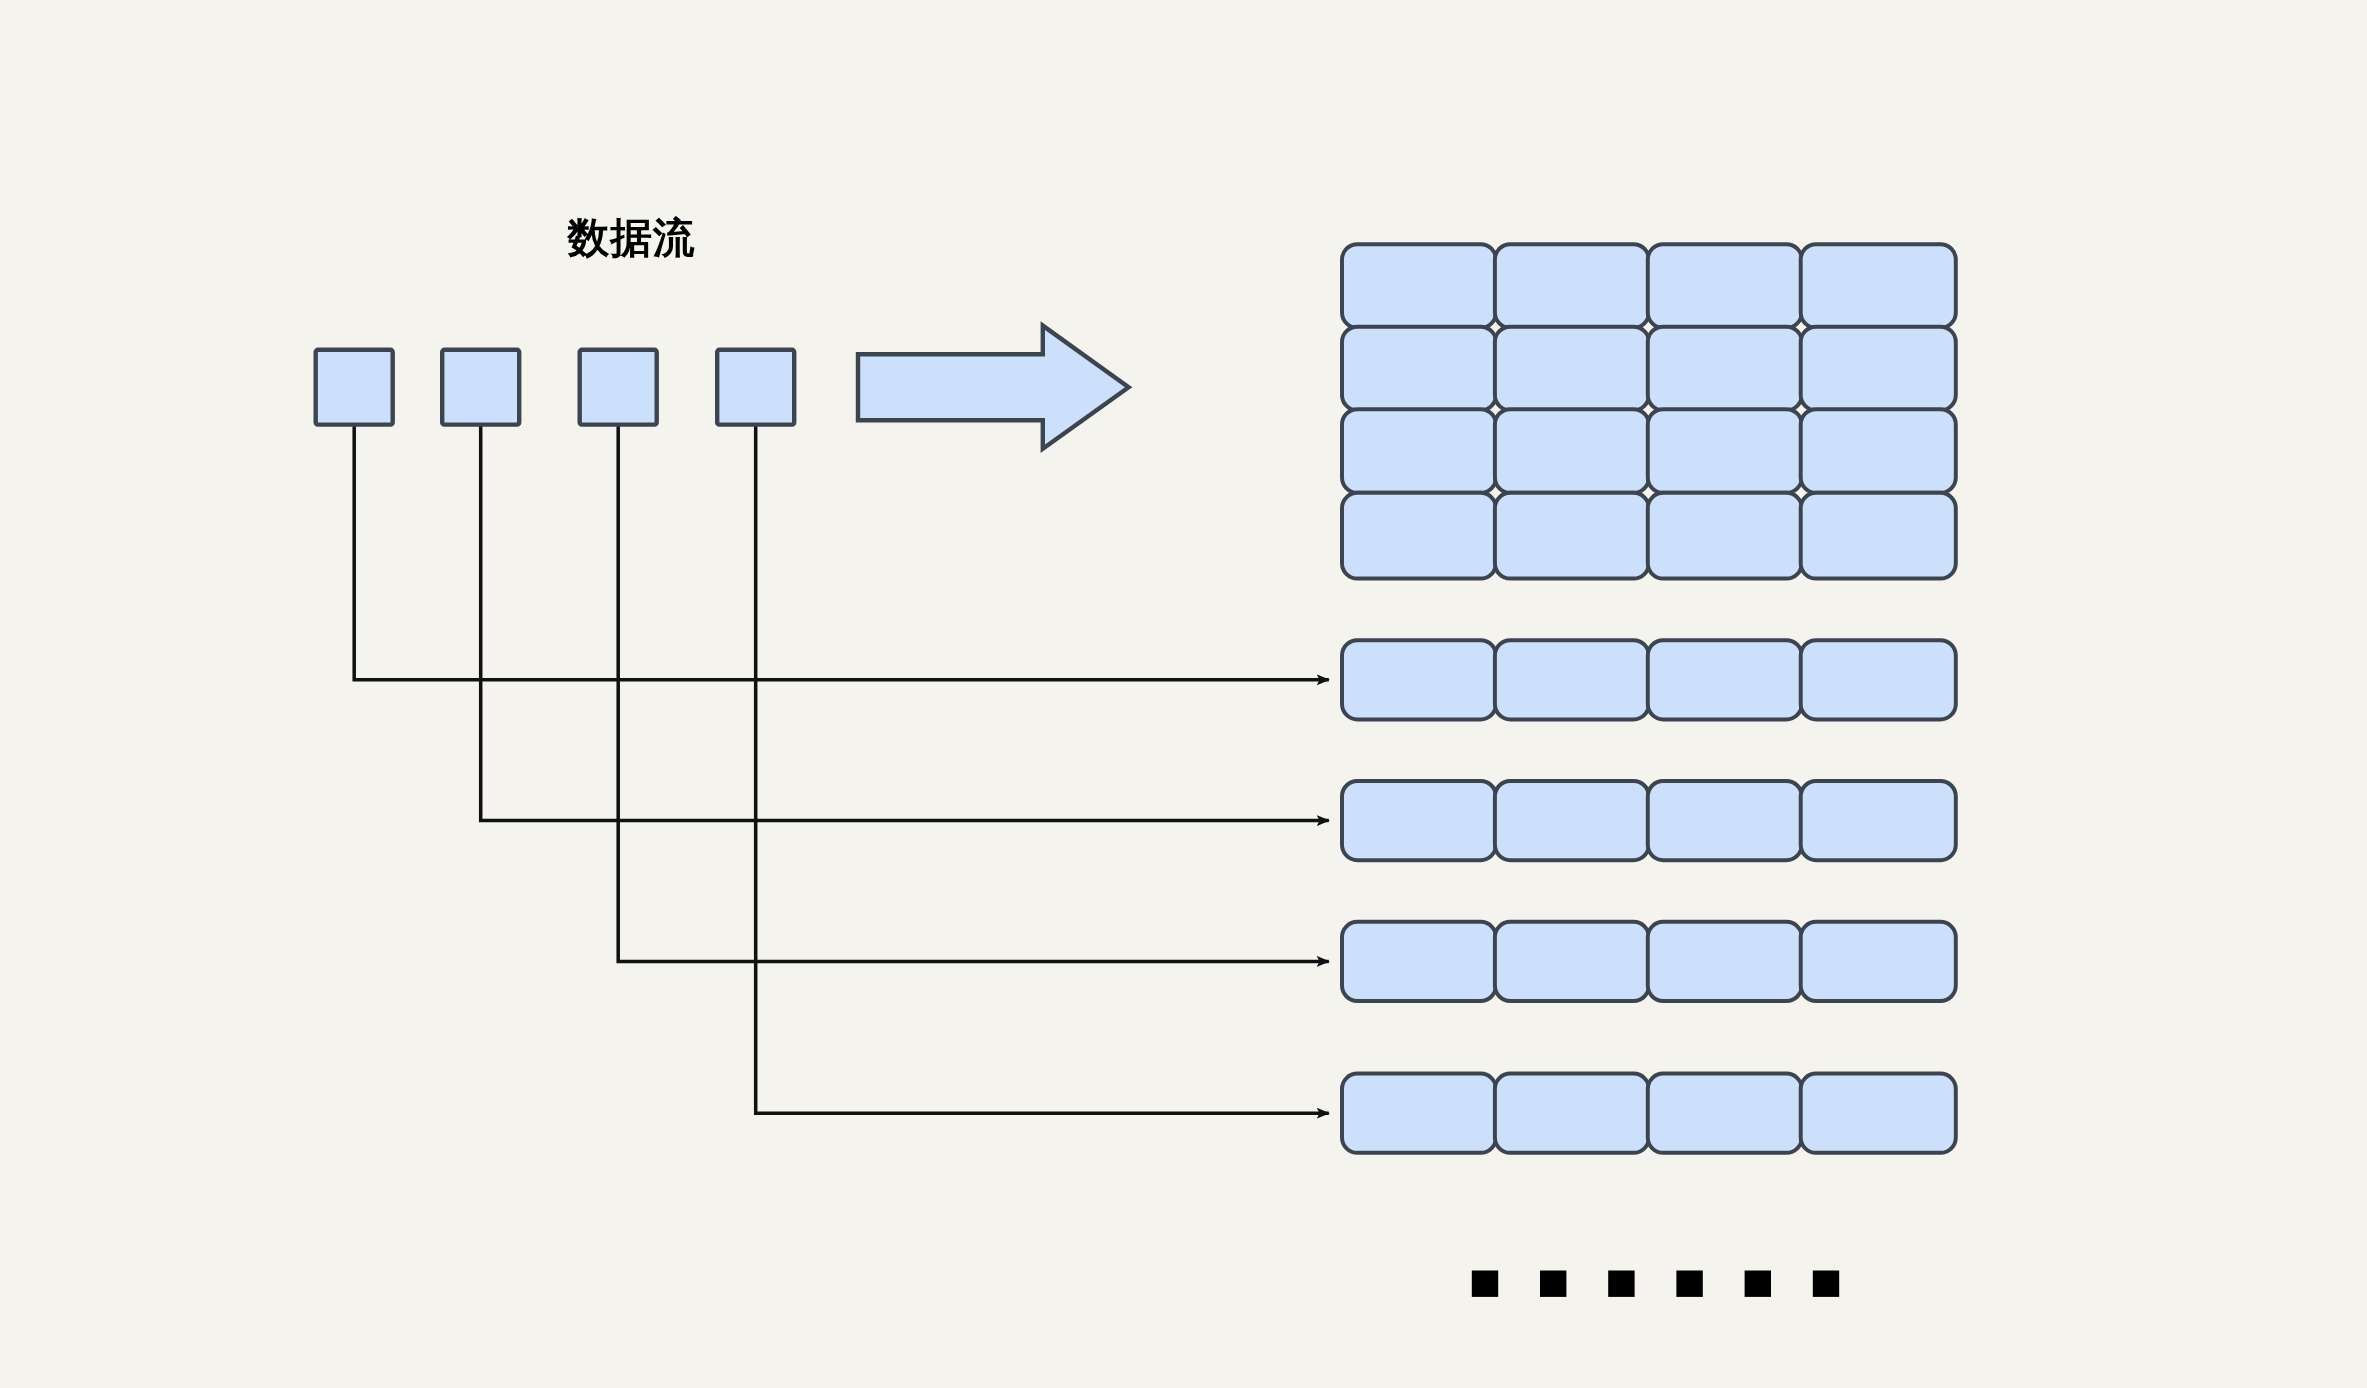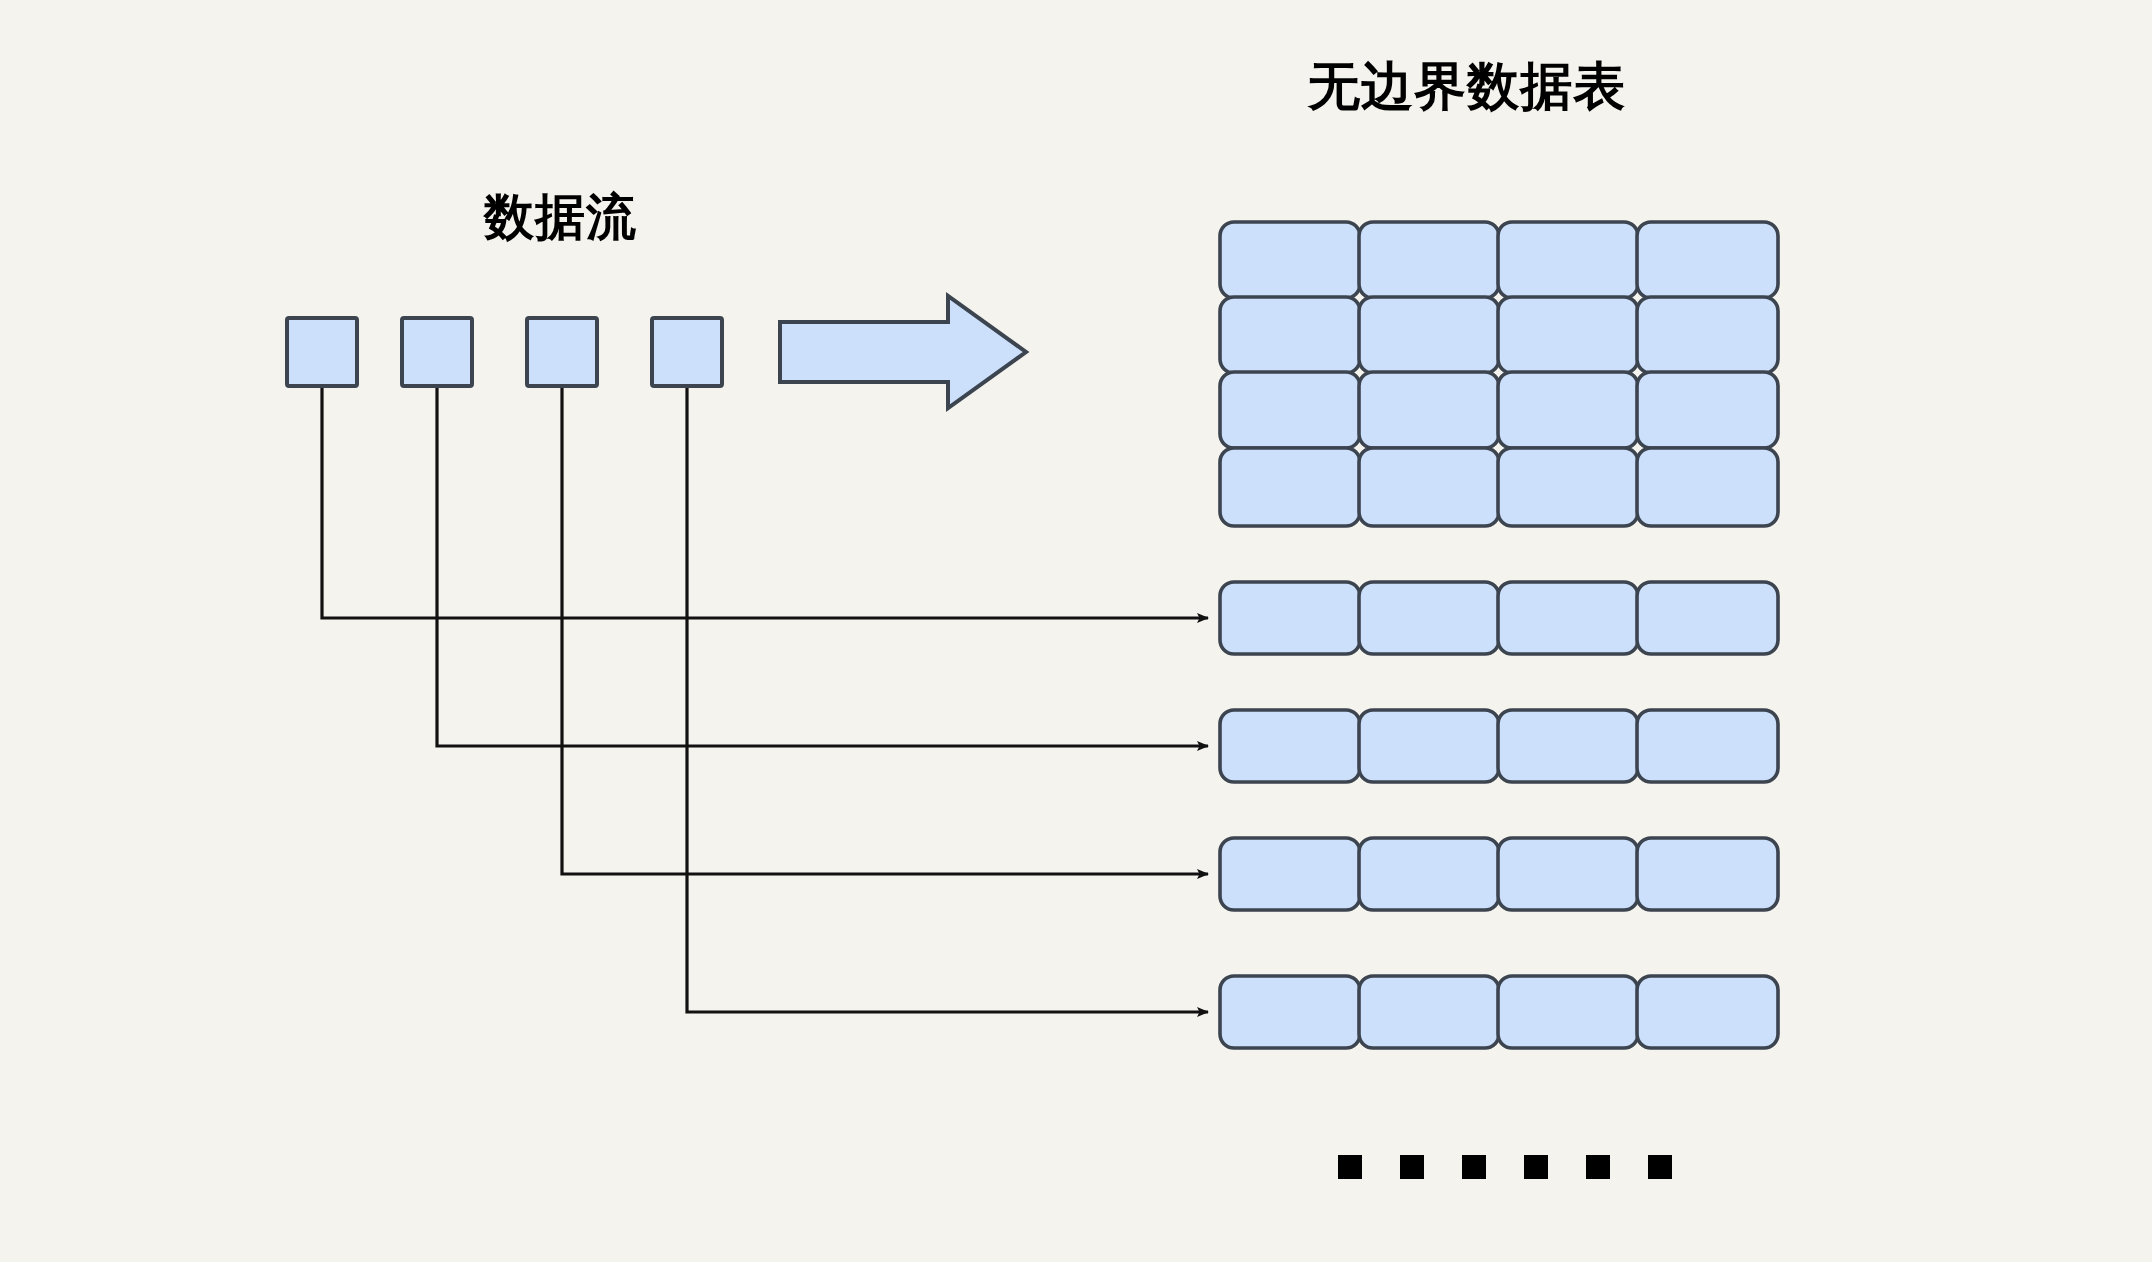--- a/index.html
+++ b/index.html
@@ -33,23 +33,23 @@
     font-weight: 700;
     letter-spacing: 0.02em;
   }
   #title-unbounded-table {
     left: 1308px;
     top: 56px;
     font-size: 52px;
     line-height: 60px;
   }
   #title-data-stream {
-    left: 484px;
+    left: 516px;
     top: 190px;
-    font-size: 50px;
+    font-size: 38px;
     line-height: 54px;
   }
 </style>
 </head>
 <body>
 
 <div id="canvas">
 
   <svg class="layer" id="connectors-layer" viewBox="0 0 2152 1262" xmlns="http://www.w3.org/2000/svg">
     <defs>
@@ -133,17 +133,16 @@
     <g id="continuation-dots">
       <rect x="1338" y="1155" width="24" height="24" fill="#000000"></rect>
       <rect x="1400" y="1155" width="24" height="24" fill="#000000"></rect>
       <rect x="1462" y="1155" width="24" height="24" fill="#000000"></rect>
       <rect x="1524" y="1155" width="24" height="24" fill="#000000"></rect>
       <rect x="1586" y="1155" width="24" height="24" fill="#000000"></rect>
       <rect x="1648" y="1155" width="24" height="24" fill="#000000"></rect>
     </g>
   </svg>
 
-  <div class="label" id="title-unbounded-table">无边界数据表</div>
 
   <div class="label" id="title-data-stream">数据流</div>
 
 </div>
 
 </body></html>

